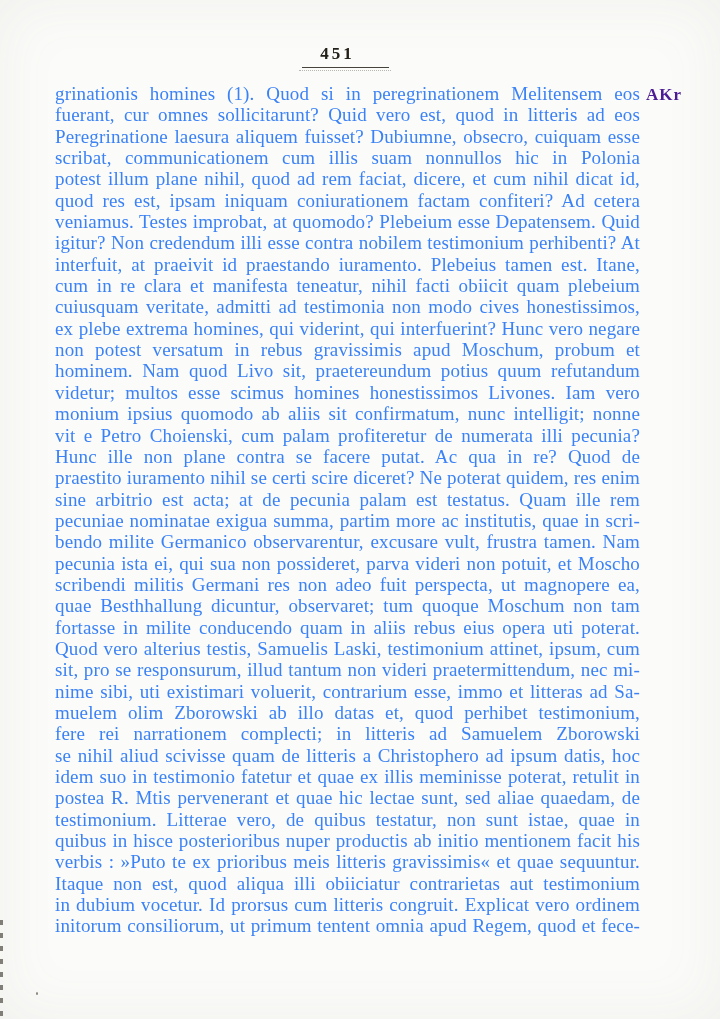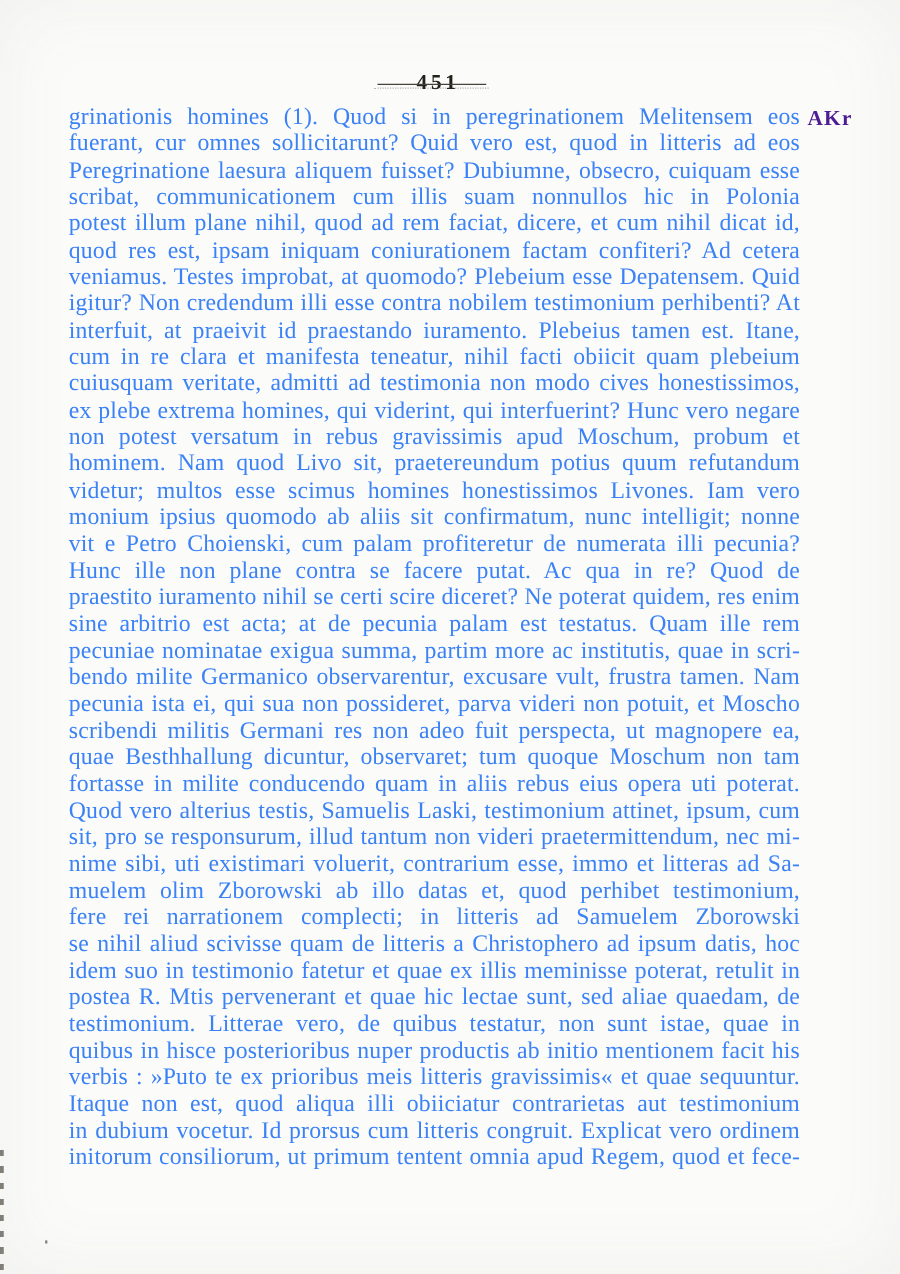--- a/index.html
+++ b/index.html
@@ -20,28 +20,27 @@
   .scan::after {
     content: "";
     position: absolute;
     inset: 0;
     pointer-events: none;
     box-shadow: inset 0 0 60px rgba(120,115,105,0.08);
   }
   .page-number {
     position: absolute;
     top: 44px;
-    left: 308px;
+    left: 295px;
     width: 85px;
     text-align: center;
     font-size: 17px;
     font-weight: 600;
     letter-spacing: 3px;
     color: #232019;
-    margin-top: 12px;
   }
   .page-number-rule {
     position: absolute;
     top: 67px;
     left: 302px;
     width: 87px;
     height: 0;
     border-top: 1.5px solid #46423c;
   }
   .page-number-rule-shadow {

